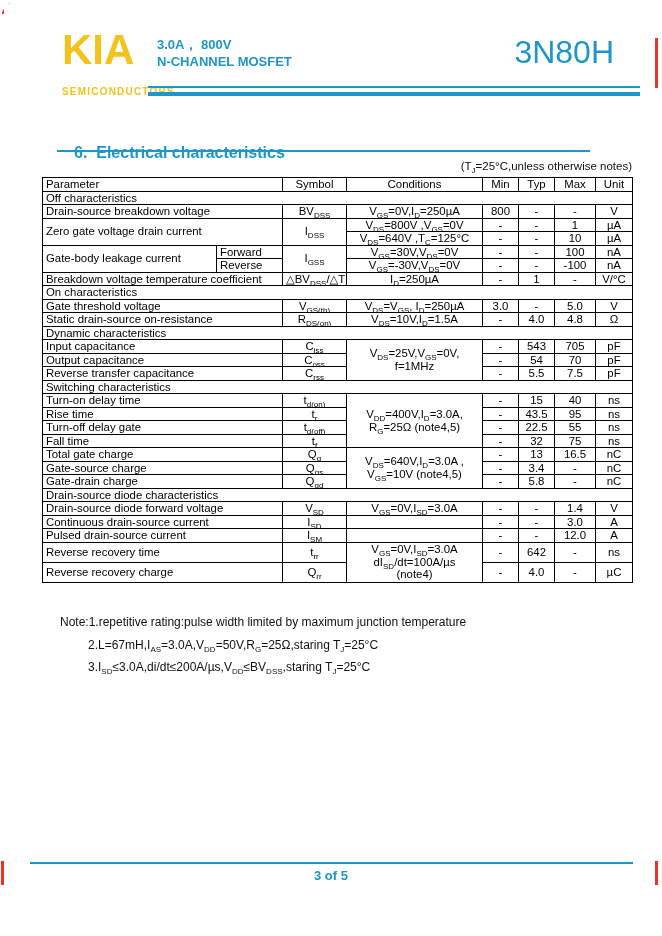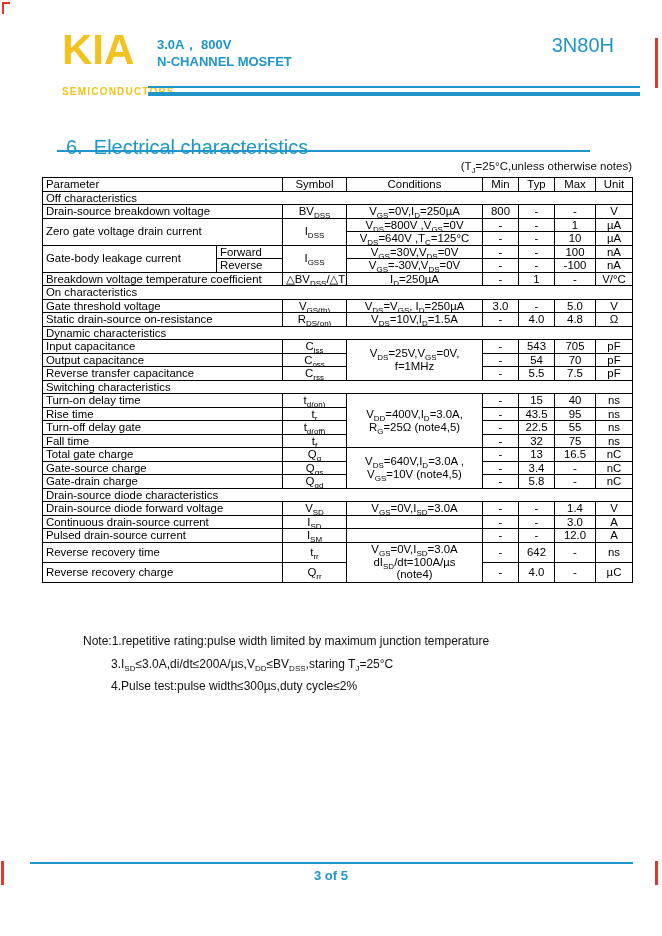--- a/index.html
+++ b/index.html
@@ -4,54 +4,54 @@
 <style>
   :root{
     --accent-blue:#1e96c8;
     --logo-gold:#f2c31d;
     --mark-red:#e8352b;
     --table-border:#000;
   }
   html,body{margin:0;padding:0;background:#fff;}
   .page{
     position:relative;width:662px;height:936px;background:#fff;
-    font-family:"Liberation Sans", sans-serif;color:#111;overflow:hidden;
+    font-family:"Liberation Sans", sans-serif;color:#111;overflow:hidden;border-radius:21px;
   }
   
   .logo{
     position:absolute;left:62px;top:28px;
     font-size:42px;font-weight:800;letter-spacing:0px;
     color:var(--logo-gold);line-height:44px;
   }
   .logo-sub{
     position:absolute;left:62px;top:86px;
     font-size:10px;font-weight:bold;letter-spacing:1.2px;
     color:var(--logo-gold);
   }
   .head-mid{
     position:absolute;left:157px;top:36px;
     color:var(--accent-blue);font-weight:bold;font-size:13px;line-height:17px;
   }
   .part-no{
     position:absolute;right:48px;top:34px;
-    font-size:20px;color:var(--accent-blue);font-weight:normal;
+    font-size:32px;color:var(--accent-blue);font-weight:normal;
   }
   .rule-thin{position:absolute;left:148px;top:86px;width:492px;height:2px;background:var(--accent-blue);}
   .rule-thick{position:absolute;left:148px;top:92px;width:492px;height:4px;background:var(--accent-blue);}
   
   .crop{position:absolute;background:var(--mark-red);}
   .crop-tl{left:2px;top:2px;width:2px;height:12px;}
   .crop-tl2{left:2px;top:2px;width:8px;height:2px;}
   .crop-rt{right:4px;top:38px;width:3px;height:50px;}
   .crop-bl{left:1px;top:861px;width:3px;height:24px;}
   .crop-br{right:4px;top:861px;width:3px;height:24px;}
   
   .section-title{
-    position:absolute;left:58px;top:128px;margin:8px;
-    font-size:20px;font-weight:normal;color:var(--accent-blue);
+    position:absolute;left:58px;top:128px;margin:16px;
+    font-size:16px;font-weight:bold;color:var(--accent-blue);
   }
   .title-underline{position:absolute;left:57px;top:150px;width:533px;height:2px;background:var(--accent-blue);}
   
   .table-note{position:absolute;right:30px;top:160px;font-size:11.5px;color:#111;}
   
   #spec-table{
     position:absolute;left:42px;top:177px;width:590px;
     border-collapse:collapse;table-layout:fixed;
     font-size:11.4px;line-height:12.5px;color:#000;
   }
@@ -59,21 +59,21 @@
     border:1px solid var(--table-border);
     padding:0 3px;height:12px;text-align:center;
     font-weight:normal;overflow:hidden;white-space:nowrap;
   }
   #spec-table th{font-weight:normal;}
   #spec-table .l{text-align:left;}
   #spec-table .h19{height:19px;}
   #spec-table .wrap{white-space:normal;}
   sub{font-size:8px;line-height:0;}
   
-  .notes{position:absolute;left:60px;top:634px;font-size:12px;color:#111;margin-left:23px;}
+  .notes{position:absolute;left:60px;top:615px;font-size:12px;color:#111;}
   .note-line{height:22.5px;}
   .note-indent{padding-left:28px;}
   
   .footer-line{position:absolute;left:30px;top:862px;width:603px;height:2px;background:var(--accent-blue);}
   .page-num{
     position:absolute;left:0;top:868px;width:662px;text-align:center;
     color:var(--accent-blue);font-size:13px;font-weight:bold;
   }
 </style>
 </head>
@@ -335,20 +335,20 @@
           <td class="h19">-</td>
           <td class="h19">4.0</td>
           <td class="h19">-</td>
           <td class="h19">µC</td>
         </tr>
       </tbody>
     </table>
 
   <div class="notes">
     <div class="note-line"><span>Note:</span><span>1.repetitive rating:pulse width limited by maximum junction temperature</span></div>
+    <div class="note-line note-indent">2.L=67mH,I<sub>AS</sub>=3.0A,V<sub>DD</sub>=50V,R<sub>G</sub>=25Ω,staring T<sub>J</sub>=25°C</div>
     <div class="note-line note-indent">3.I<sub>SD</sub>≤3.0A,di/dt≤200A/µs,V<sub>DD</sub>≤BV<sub>DSS</sub>,staring T<sub>J</sub>=25°C</div>
-    <div class="note-line note-indent">4.Pulse test:pulse width≤300µs,duty cycle≤2%</div>
   </div>
 
   <div class="footer-line"></div>
   <div class="page-num">3 of 5</div>
 
 </div>
 
 </body></html>

